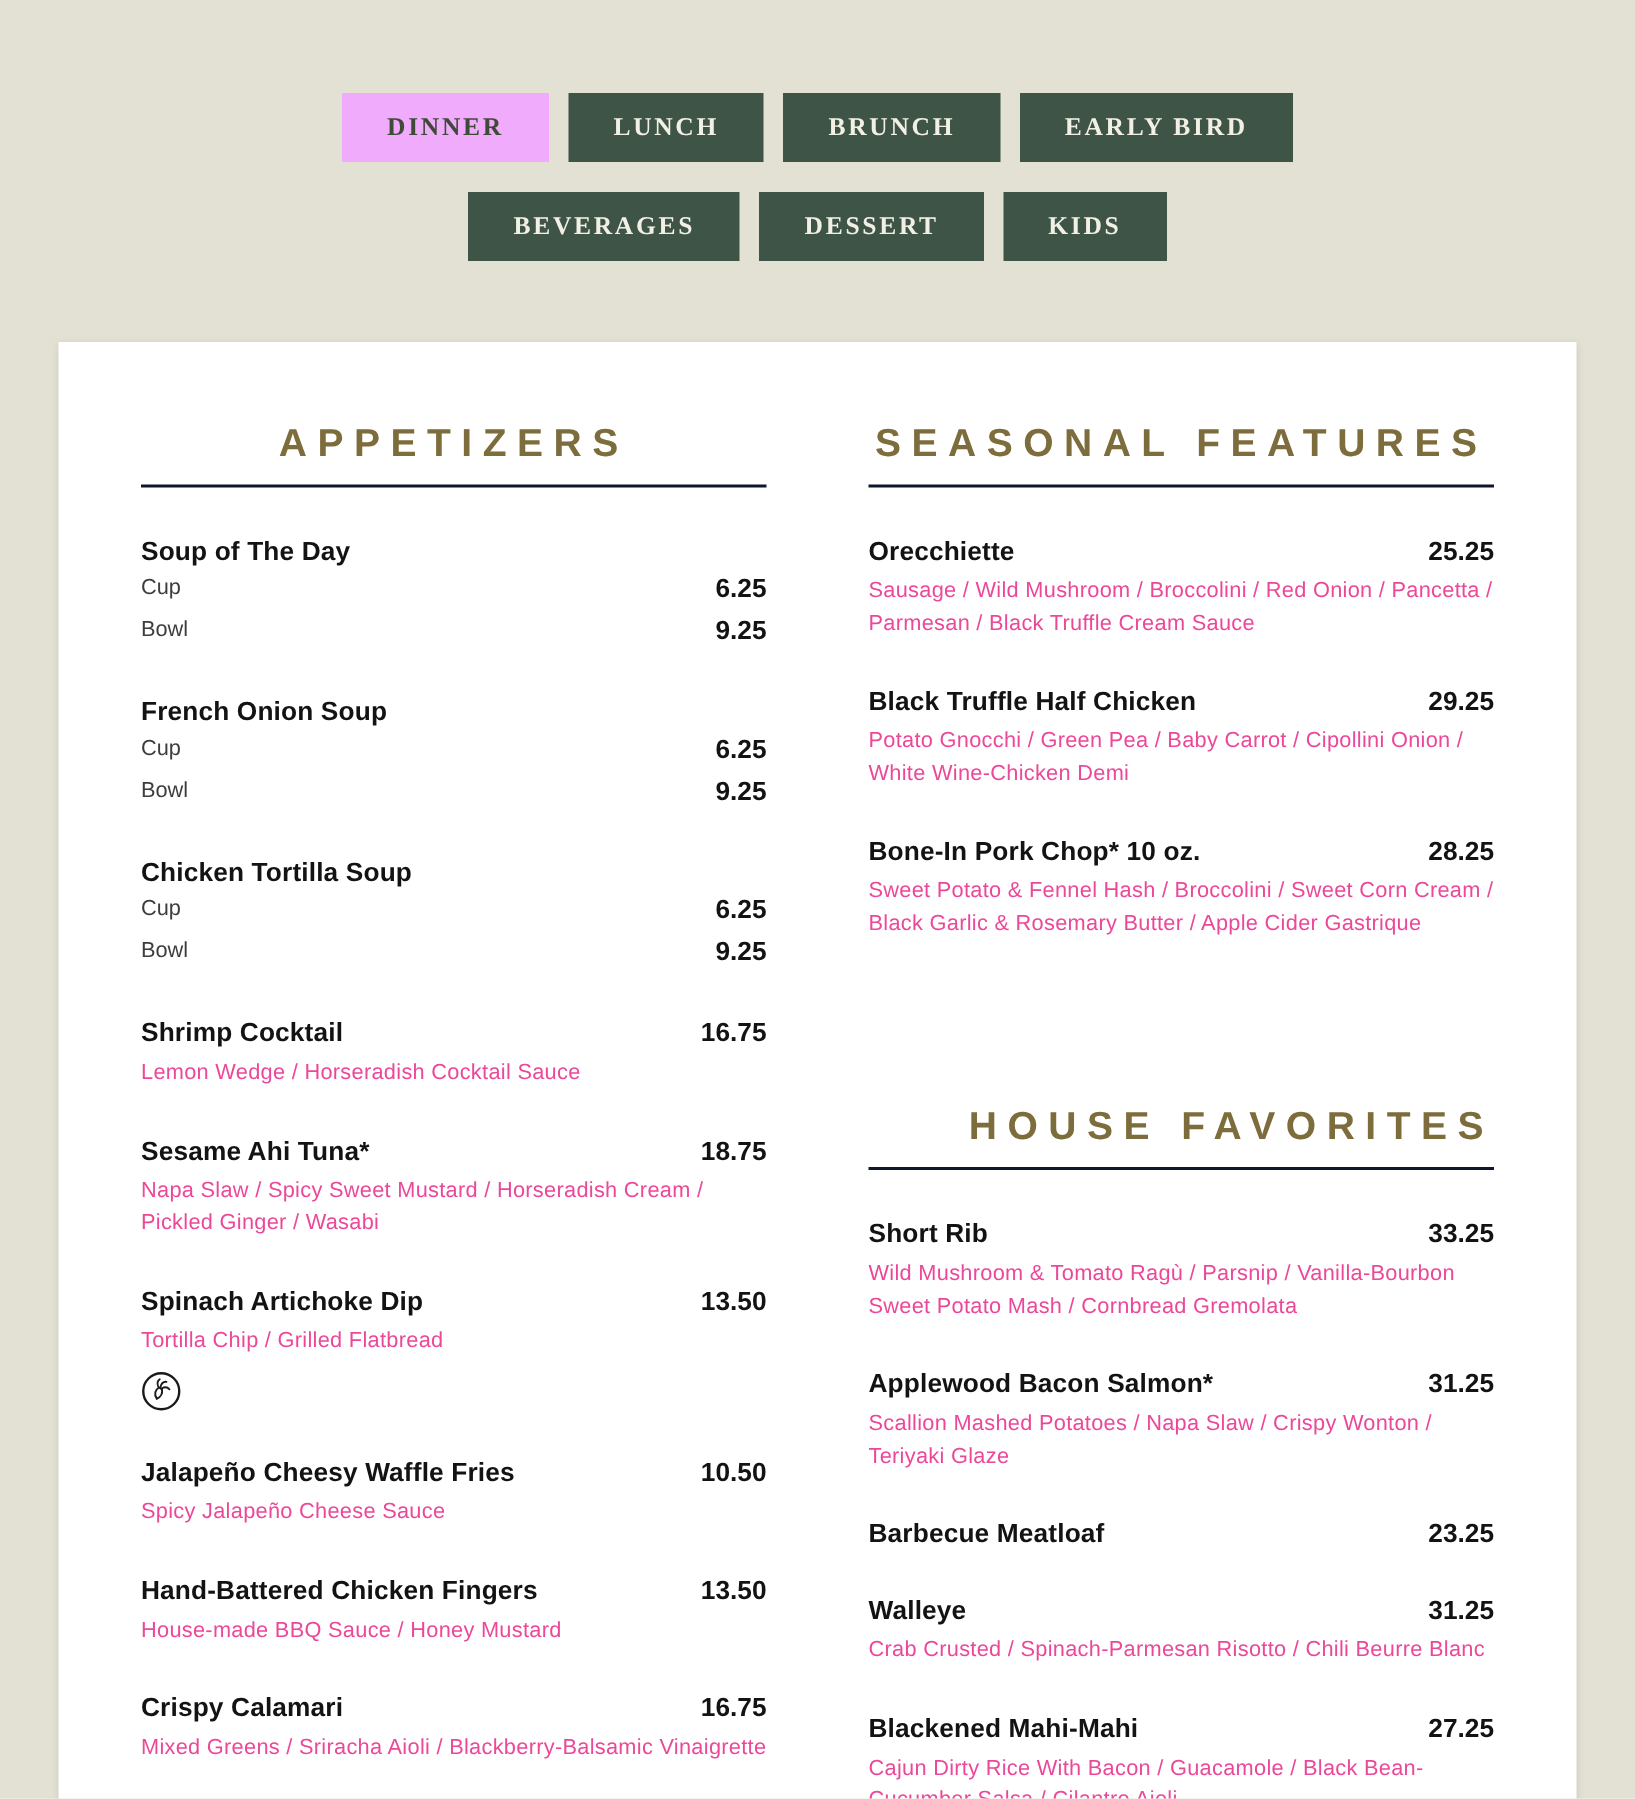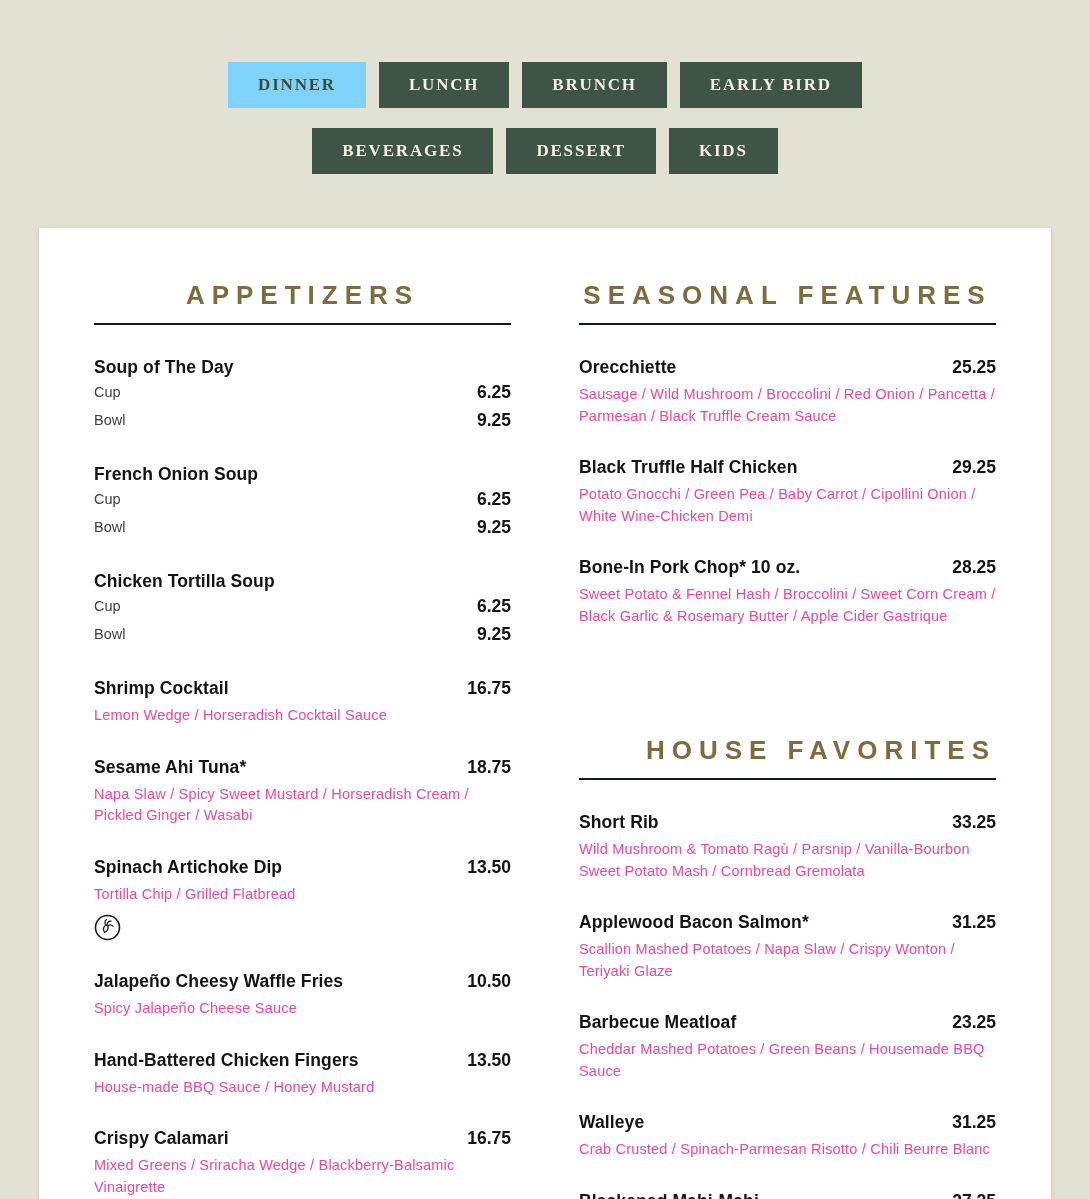--- a/index.html
+++ b/index.html
@@ -15,21 +15,21 @@
   }
   .nav-row + .nav-row { margin-top: 20px; }
   .nav-btn {
     border: none; cursor: pointer;
     background: #3e5446; color: #f2f0e4;
     font-family: "Liberation Serif", "DejaVu Serif", serif;
     font-weight: 700; font-size: 17px; letter-spacing: 1.8px;
     padding: 14px 30px; line-height: 18px;
   }
   .nav-btn.active {
-    background: #7dd3fc; color: #3f4a38;
+    background: #f0abfc; color: #3f4a38;
   }
   
   .card {
     margin: 54px 39px 0 39px;
     background: #ffffff;
     box-shadow: 0 1px 5px rgba(80,75,60,0.18);
     padding: 52px 55px 60px 55px;
     display: flex; gap: 68px;
     min-height: 1000px;
   }
@@ -181,21 +181,21 @@
           <span class="iprice">13.50</span>
         </div>
         <div class="idesc">House-made BBQ Sauce / Honey Mustard</div>
       </div>
 
       <div class="item">
         <div class="row">
           <span class="iname">Crispy Calamari</span>
           <span class="iprice">16.75</span>
         </div>
-        <div class="idesc">Mixed Greens / Sriracha Wedge / Blackberry-Balsamic Vinaigrette</div>
+        <div class="idesc">Mixed Greens / Sriracha Aioli / Blackberry-Balsamic Vinaigrette</div>
       </div>
 
     </div>
   </div>
 
   <div class="col">
     <h2 class="sec-head">SEASONAL FEATURES</h2>
     <div class="sec-items">
 
       <div class="item">
@@ -241,21 +241,20 @@
           <span class="iprice">31.25</span>
         </div>
         <div class="idesc">Scallion Mashed Potatoes / Napa Slaw / Crispy Wonton / Teriyaki Glaze</div>
       </div>
 
       <div class="item">
         <div class="row">
           <span class="iname">Barbecue Meatloaf</span>
           <span class="iprice">23.25</span>
         </div>
-        <div class="idesc">Cheddar Mashed Potatoes / Green Beans / Housemade BBQ Sauce</div>
       </div>
 
       <div class="item">
         <div class="row">
           <span class="iname">Walleye</span>
           <span class="iprice">31.25</span>
         </div>
         <div class="idesc">Crab Crusted / Spinach-Parmesan Risotto / Chili Beurre Blanc</div>
       </div>
 

